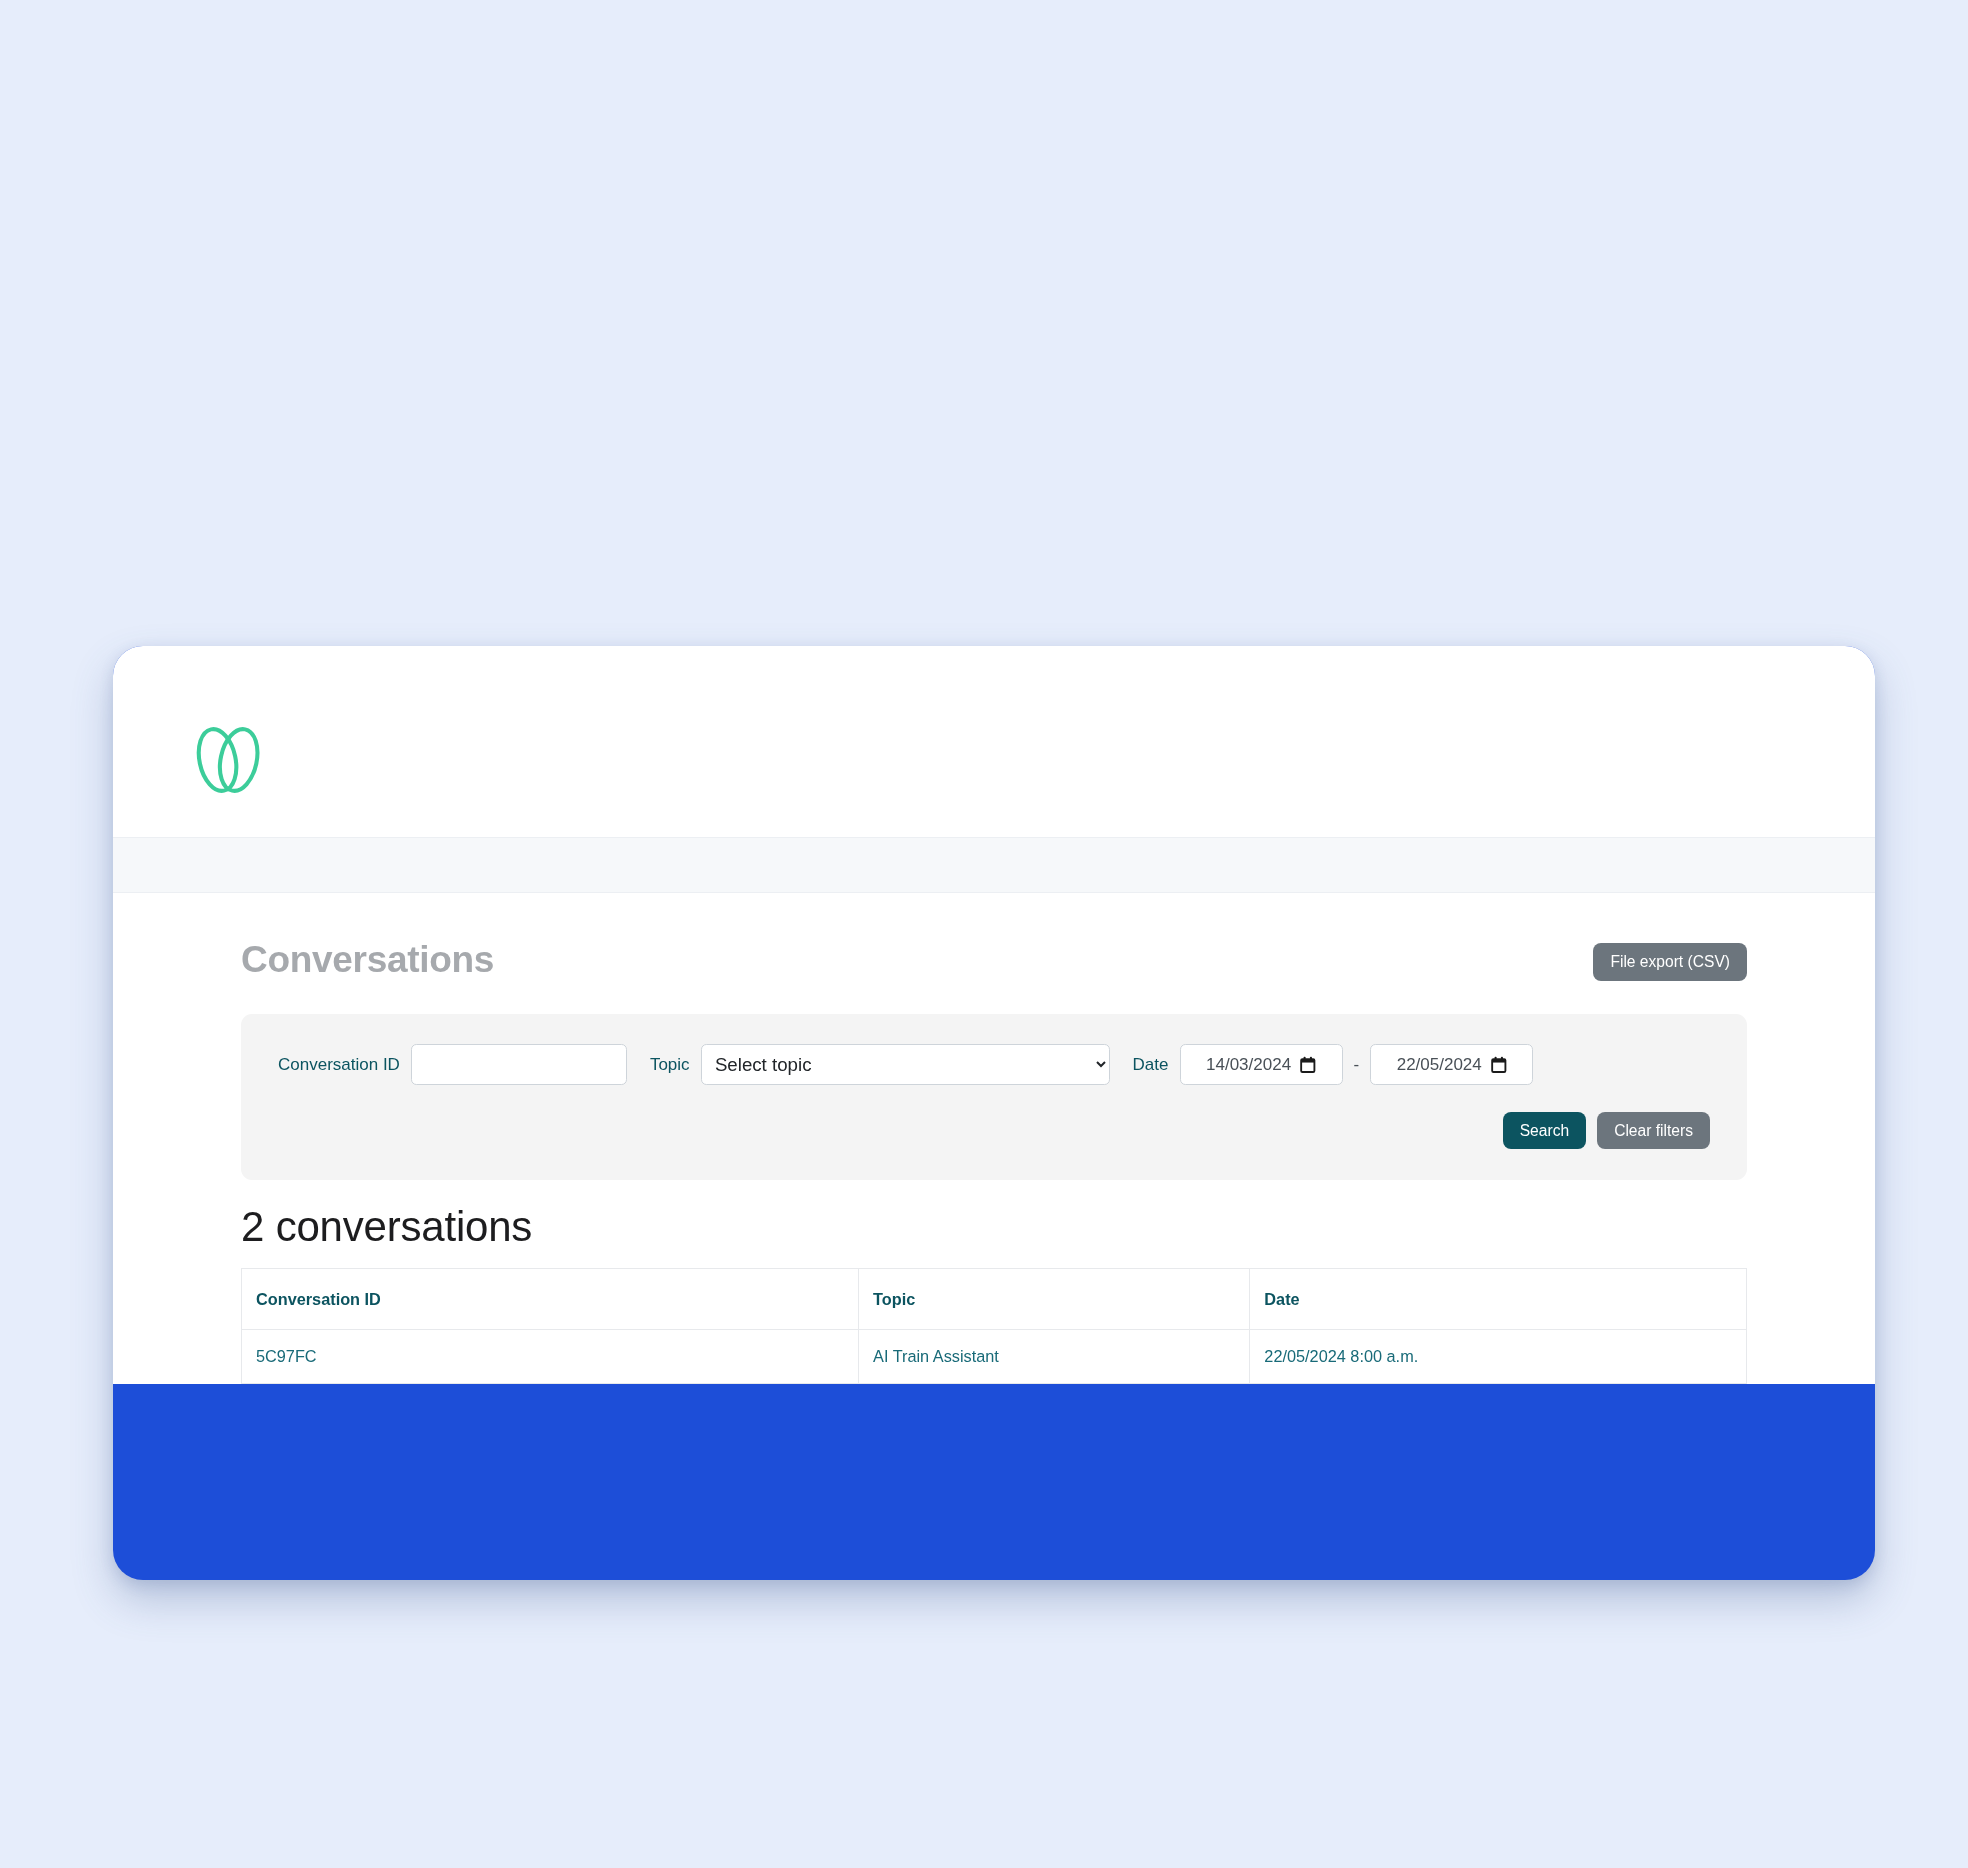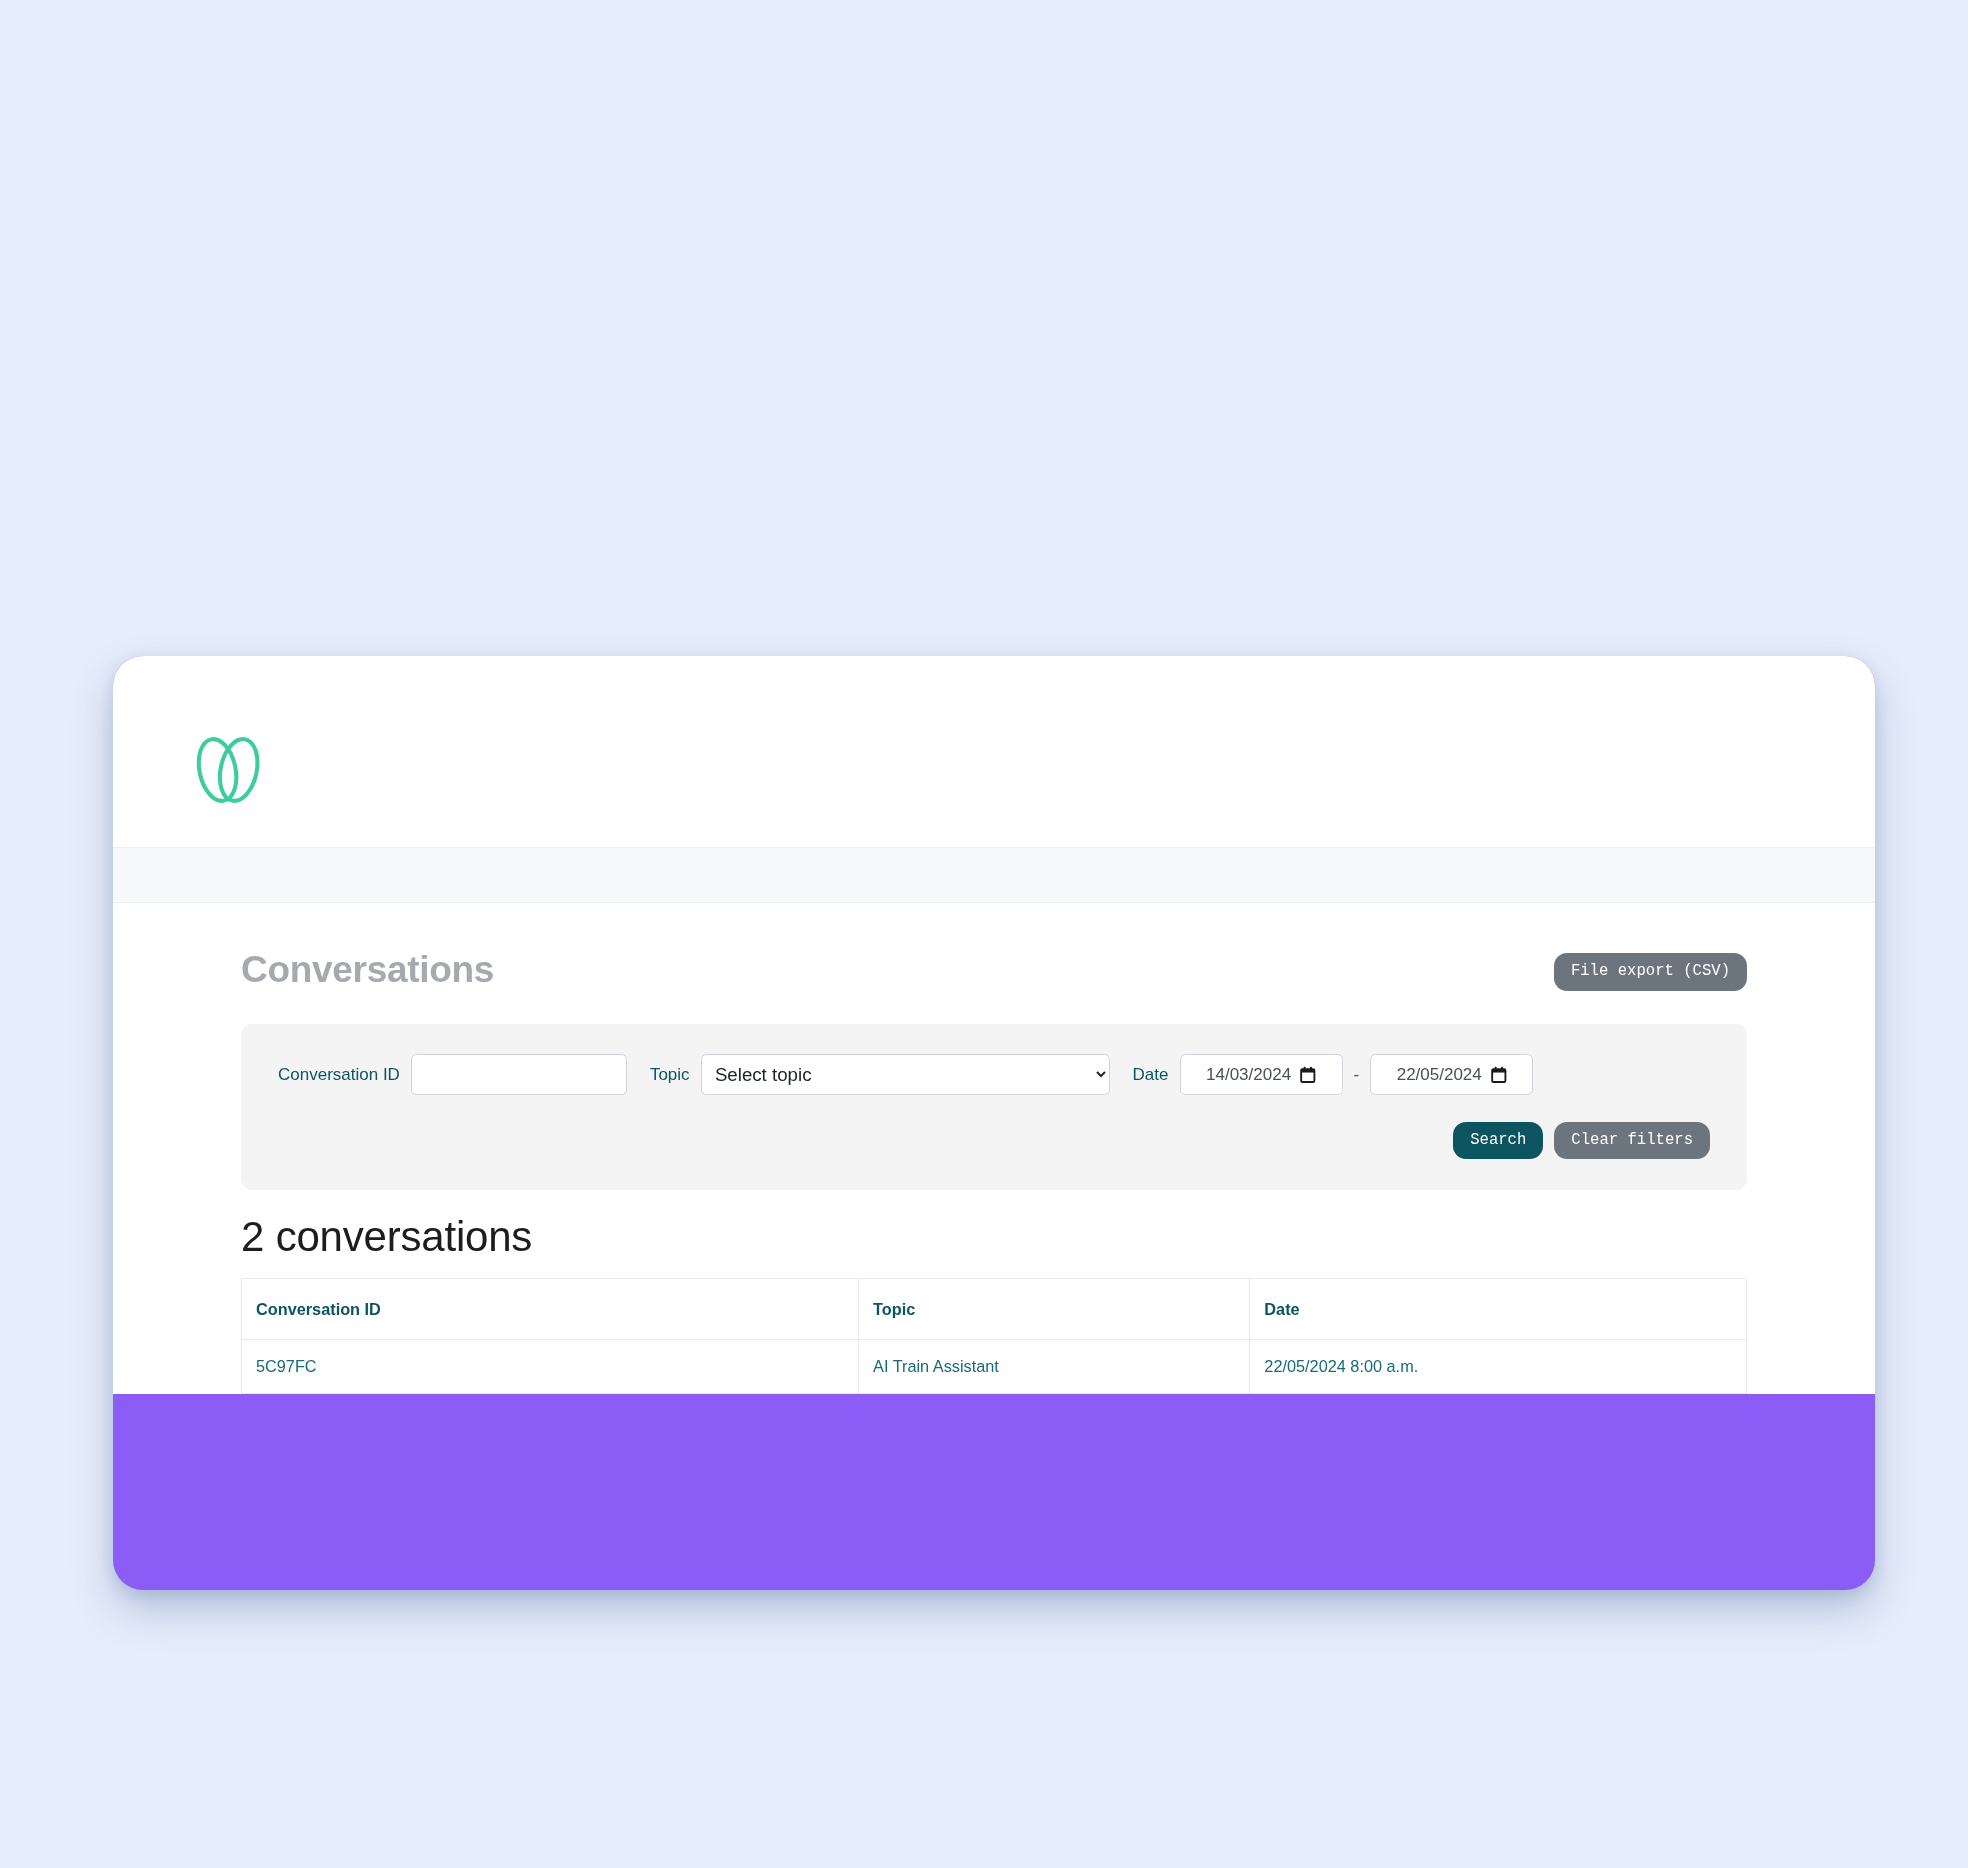--- a/index.html
+++ b/index.html
@@ -17,26 +17,25 @@
     overflow: hidden;
   }
 
   
   .app-card {
     position: absolute;
     left: 113px;
     top: 646px;
     width: 1762px;
     height: 934px;
-    background: #8b5cf6;
+    background: #1d4ed8;
     border-radius: 30px;
     box-shadow: 0 20px 40px rgba(70,95,150,0.30),
                 0 4.7px 14px rgba(70,95,150,0.16);
     overflow: hidden;
-    margin-top: 10px;
   }
 
   
   .brandbar {
     position: relative;
     height: 191px;
     background: #ffffff;
   }
   .logo {
     position: absolute;
@@ -70,26 +69,26 @@
   }
   .page-title {
     font-size: 37px;
     font-weight: 600;
     color: #a6a9ad;
     letter-spacing: -0.3px;
     margin: 0;
     line-height: 1.1;
   }
   .btn {
-    font-family: Liberation Mono, monospace;
+    font-family: Liberation Sans, sans-serif;
     font-size: 15.6px;
     font-weight: 400;
     color: #ffffff;
     border: none;
-    border-radius: 13px;
+    border-radius: 8px;
     padding: 10px 17px;
     cursor: pointer;
     line-height: 1.15;
     white-space: nowrap;
   }
   .btn-secondary { background: #6c757d; }
   .btn-primary   { background: #0c5460; }
 
   .export-wrap { padding-top: 3.1px; }
 

